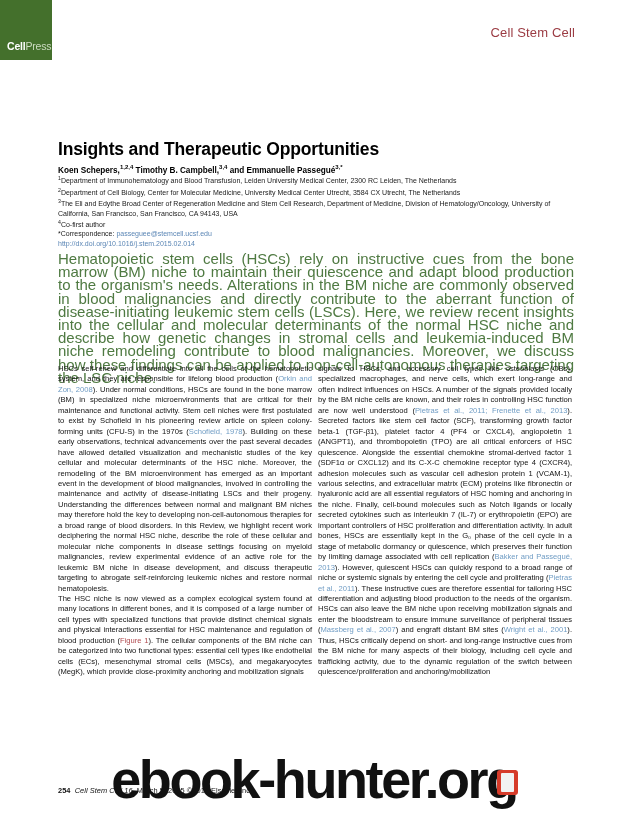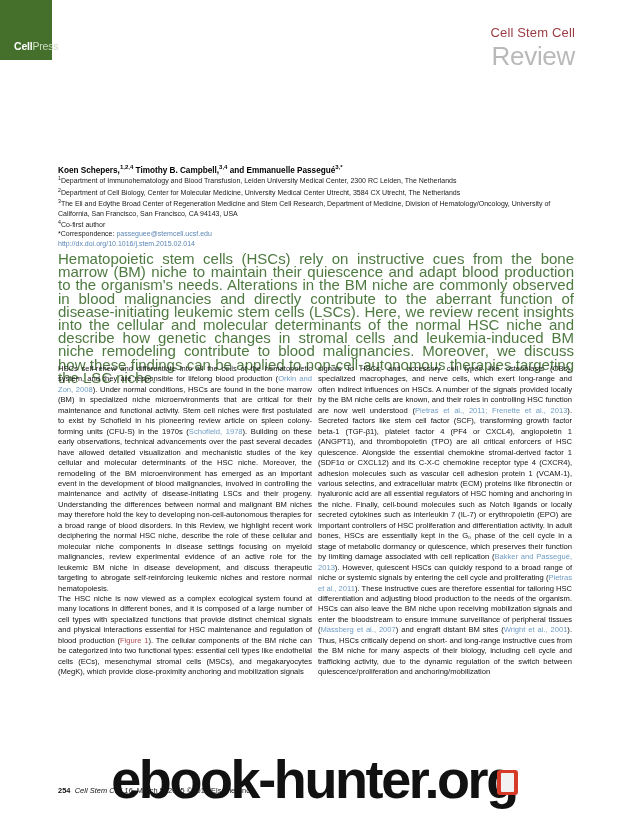--- a/index.html
+++ b/index.html
@@ -23,21 +23,21 @@
   .cellpress-logo {
     position: absolute;
     left: 0;
     top: 0;
     width: 52px;
     height: 60px;
     background: #44702c;
   }
   .cellpress-logo .cp-text {
     position: absolute;
-    left: 14px;
+    left: 7px;
     bottom: 8px;
     font-size: 10.5px;
     letter-spacing: -0.2px;
     white-space: nowrap;
   }
   .cellpress-logo .cp-cell {
     color: #ffffff;
     font-weight: bold;
   }
   .cellpress-logo .cp-press {
@@ -209,24 +209,23 @@
 <body>
 
 <div id="page">
 
   <div class="cellpress-logo">
     <span class="cp-text"><span class="cp-cell">Cell</span><span class="cp-press">Press</span></span>
   </div>
 
   <div class="journal-block">
     <div class="journal-name">Cell Stem Cell</div>
-    <div class="journal-type">Review</div>
-  </div>
-
-  <h1 class="article-title"><br></h1>
+  </div>
+
+  <h1 class="article-title"><br><span>Insights and Therapeutic Opportunities</span></h1>
 
   <div class="authors">
     Koen Schepers,<sup>1,2,4</sup> Timothy B. Campbell,<sup>3,4</sup> and Emmanuelle Passegué<sup>3,*</sup>
   </div>
 
   <div class="affiliations">
     <span class="aff"><sup>1</sup><span>Department of Immunohematology and Blood Transfusion, Leiden University Medical Center, 2300 RC Leiden, The Netherlands</span></span>
     <span class="aff"><sup>2</sup><span>Department of Cell Biology, Center for Molecular Medicine, University Medical Center Utrecht, 3584 CX Utrecht, The Netherlands</span></span>
     <span class="aff"><sup>3</sup><span>The Eli and Edythe Broad Center of Regeneration Medicine and Stem Cell Research, Department of Medicine, Division of Hematology/Oncology, University of California, San Francisco, San Francisco, CA 94143, USA</span></span>
     <span class="aff"><sup>4</sup><span>Co-first author</span></span>

